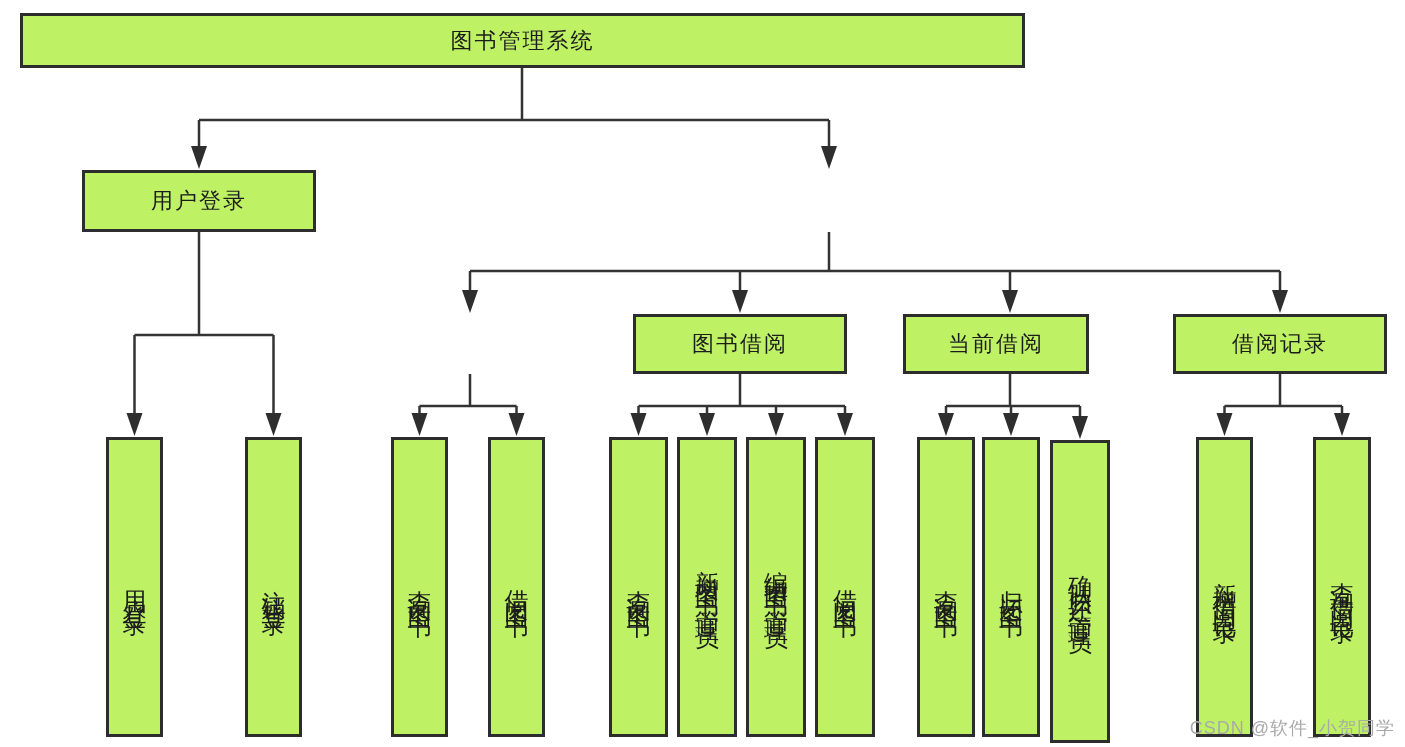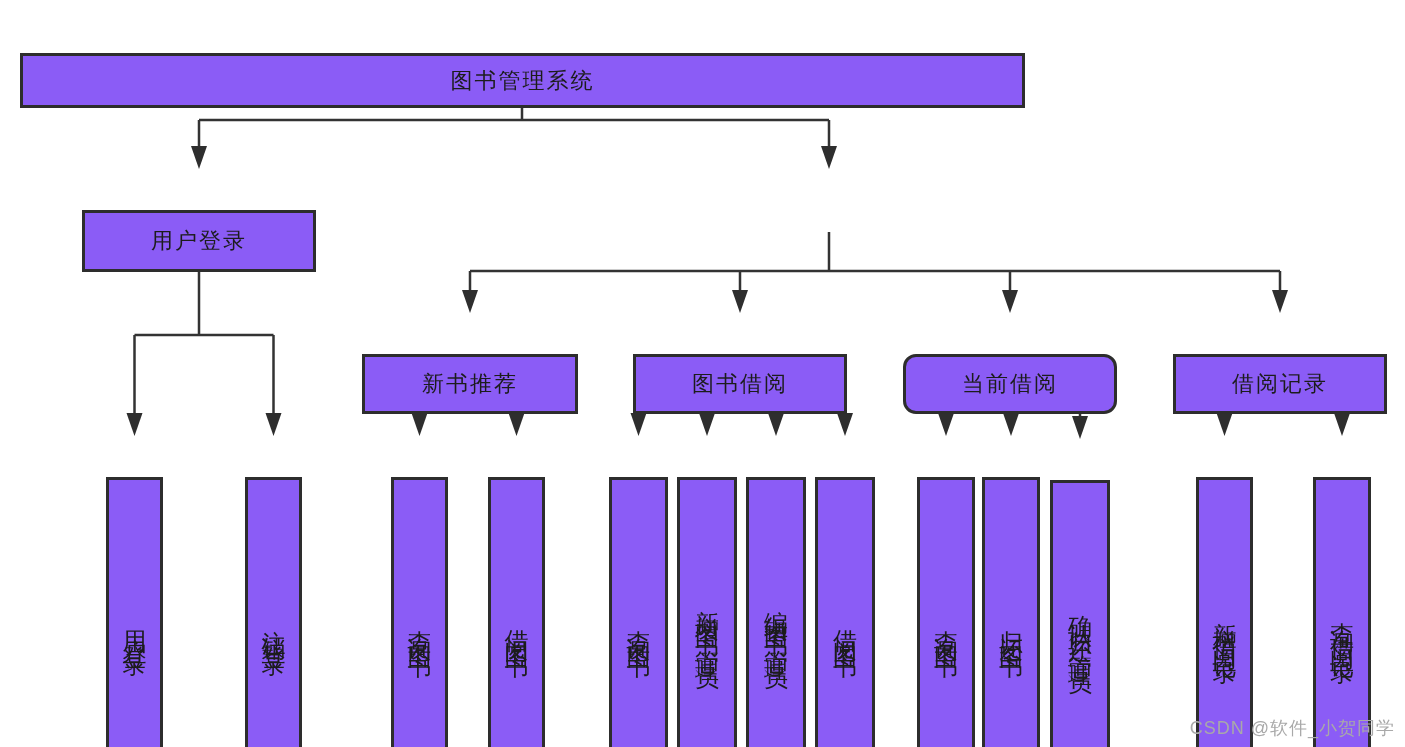--- a/index.html
+++ b/index.html
@@ -8,27 +8,26 @@
     width: 1405px;
     height: 747px;
     background: #ffffff;
     overflow: hidden;
     font-family: "Liberation Sans", sans-serif;
   }
   .wires { position: absolute; left: 0; top: 0; }
   .box {
     position: absolute;
     box-sizing: border-box;
-    background: #8b5cf6;
+    background: #bef264;
     border: 3px solid #2d2d2d;
     display: flex;
     align-items: center;
     justify-content: center;
     color: #1c1c1c;
-    margin-top: 40px;
   }
   .h-box { font-size: 22px; letter-spacing: 2px; white-space: nowrap; }
   .v-box {
     writing-mode: vertical-rl;
     text-orientation: mixed;
     font-size: 24px;
     letter-spacing: 8px;
     line-height: 1;
   }
   .watermark {
@@ -93,23 +92,22 @@
       <path d="M1280,374 V406 M1224.5,406 H1342 M1224.5,406 V418 M1342,406 V418"></path>
     </g>
     <polygon points="1216.5,413 1232.5,413 1224.5,436" fill="#2e2e2e"></polygon>
     <polygon points="1334,413 1350,413 1342,436" fill="#2e2e2e"></polygon>
   </svg>
 
   <div class="box h-box" style="left:20px; top:13px; width:1005px; height:55px;">图书管理系统</div>
 
   <div class="box h-box" style="left:82px; top:170px; width:234px; height:62px;">用户登录</div>
 
-  <div class="box h-box" style="left:362px; top:314px; width:216px; height:60px;">新书推荐</div>
   <div class="box h-box" style="left:633px; top:314px; width:214px; height:60px;">图书借阅</div>
-  <div class="box h-box" style="left:903px; top:314px; width:214px; height:60px;border-radius:13px;">当前借阅</div>
+  <div class="box h-box" style="left:903px; top:314px; width:186px; height:60px;">当前借阅</div>
   <div class="box h-box" style="left:1173px; top:314px; width:214px; height:60px;">借阅记录</div>
 
   <div class="box v-box" style="left:106px; top:437px; width:57px; height:300px;">用户登录</div>
   <div class="box v-box" style="left:245px; top:437px; width:57px; height:300px;">注销登录</div>
 
   <div class="box v-box" style="left:391px; top:437px; width:57px; height:300px;">查询图书</div>
   <div class="box v-box" style="left:488px; top:437px; width:57px; height:300px;">借阅图书</div>
 
   <div class="box v-box" style="left:609px; top:437px; width:59px; height:300px;">查询图书</div>
   <div class="box v-box" style="left:677px; top:437px; width:60px; height:300px;">新增图书（管理员）</div>

